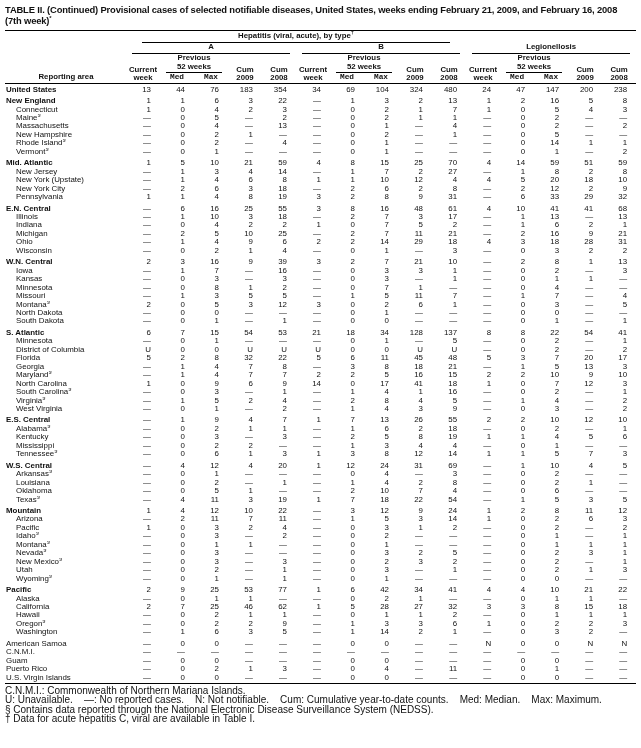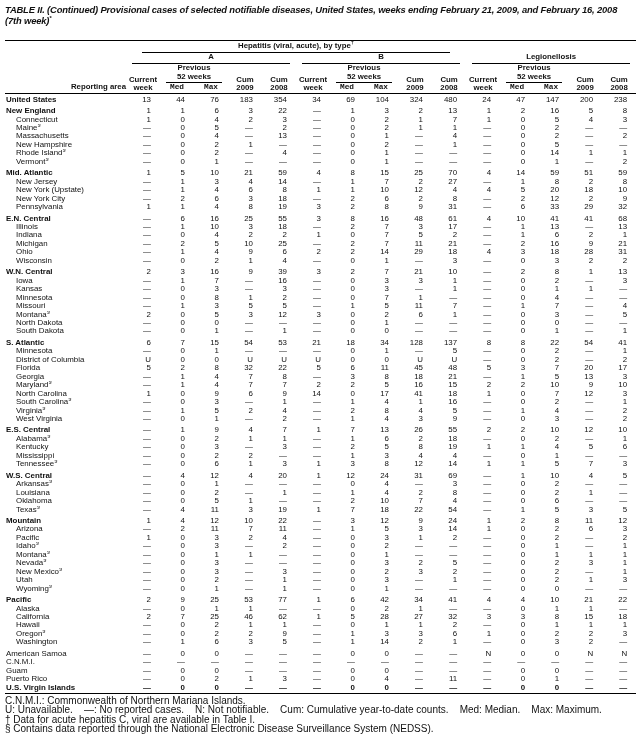--- a/index.html
+++ b/index.html
@@ -4,47 +4,47 @@
 <style>
   html,body { margin:0; padding:0; background:#fff; }
   body {
     width:641px; height:748px; overflow:hidden;
     font-family:"Liberation Sans", sans-serif; color:#111;
   }
   .page { padding:5px 5px 0 5px; }
 
   .title {
     font-weight:bold; font-size:9.4px; line-height:10.6px; letter-spacing:-0.15px;
-    border-bottom:1.5px solid #000; padding-bottom:14px; white-space:nowrap; overflow:hidden;font-style:italic;
+    border-bottom:1.5px solid #000; padding-bottom:4px; white-space:nowrap; overflow:hidden;
   }
   sup { font-size:5.8px; vertical-align:super; line-height:0; }
 
   table { border-collapse:collapse; width:631px; margin-top:1px; table-layout:fixed; }
   col.c-area { width:121px; }
   col.c-num  { width:34px; }
 
   thead th {
     font-weight:bold; font-size:7.8px; line-height:8.8px;
     vertical-align:bottom; padding:0; text-align:center;
   }
   thead .rule { display:block; margin:0 6px; padding-bottom:1px; border-bottom:1px solid #000; }
   thead th.grp-top .rule { margin:0 16px; }
   th.prewrap { white-space:pre-line; }
-  th.area-h { text-align:right; vertical-align:bottom; padding:12px 0 1px 1px;margin-top:32px; }
+  th.area-h { text-align:center; vertical-align:bottom; padding:12px 0 1px 1px;margin-top:32px; }
   tr.h4 th { padding-bottom:1px;font-family:Liberation Mono, monospace; }
 
   tbody td { font-size:7.9px; line-height:8.45px; padding:0; }
   td.num  { text-align:right; padding-right:9px; white-space:nowrap; }
   td.area { text-align:left; white-space:nowrap; overflow:hidden; }
   .row-section td.area { font-weight:bold; padding-left:1px; }
   .row-territory td.area { padding-left:1px; }
   .row-state td.area { padding-left:11px; }
   tr.gap td { padding-top:3px; }
   tbody tr:first-child td { border-top:1.6px solid #000; padding-top:1.5px; }
-  tbody tr:last-child td  { border-bottom:1.6px solid #000; padding-bottom:1px;font-weight:bold; }
+  tbody tr:last-child td  { border-bottom:1.6px solid #000; padding-bottom:1px; }
 
   .footnotes { font-size:10px; line-height:9.3px; margin-top:2px; }
   .footnotes div { white-space:pre-wrap; }
 </style>
 </head>
 <body>
 
 <div class="page">
 
   <div class="title">
@@ -1337,17 +1337,17 @@
           <td class="num">0</td>
           <td class="num">—</td>
           <td class="num">—</td>
         </tr>
       </tbody>
   </table>
 
   <div class="footnotes">
     <div>C.N.M.I.: Commonwealth of Northern Mariana Islands.</div>
     <div>U: Unavailable.    —: No reported cases.    N: Not notifiable.    Cum: Cumulative year-to-date counts.    Med: Median.    Max: Maximum.</div>
+    <div>§ Contains data reported through the National Electronic Disease Surveillance System (NEDSS).</div>
     <div>† Data for acute hepatitis C, viral are available in Table I.</div>
-    <div>§ Contains data reported through the National Electronic Disease Surveillance System (NEDSS).</div>
   </div>
 
 </div>
 
 </body></html>

